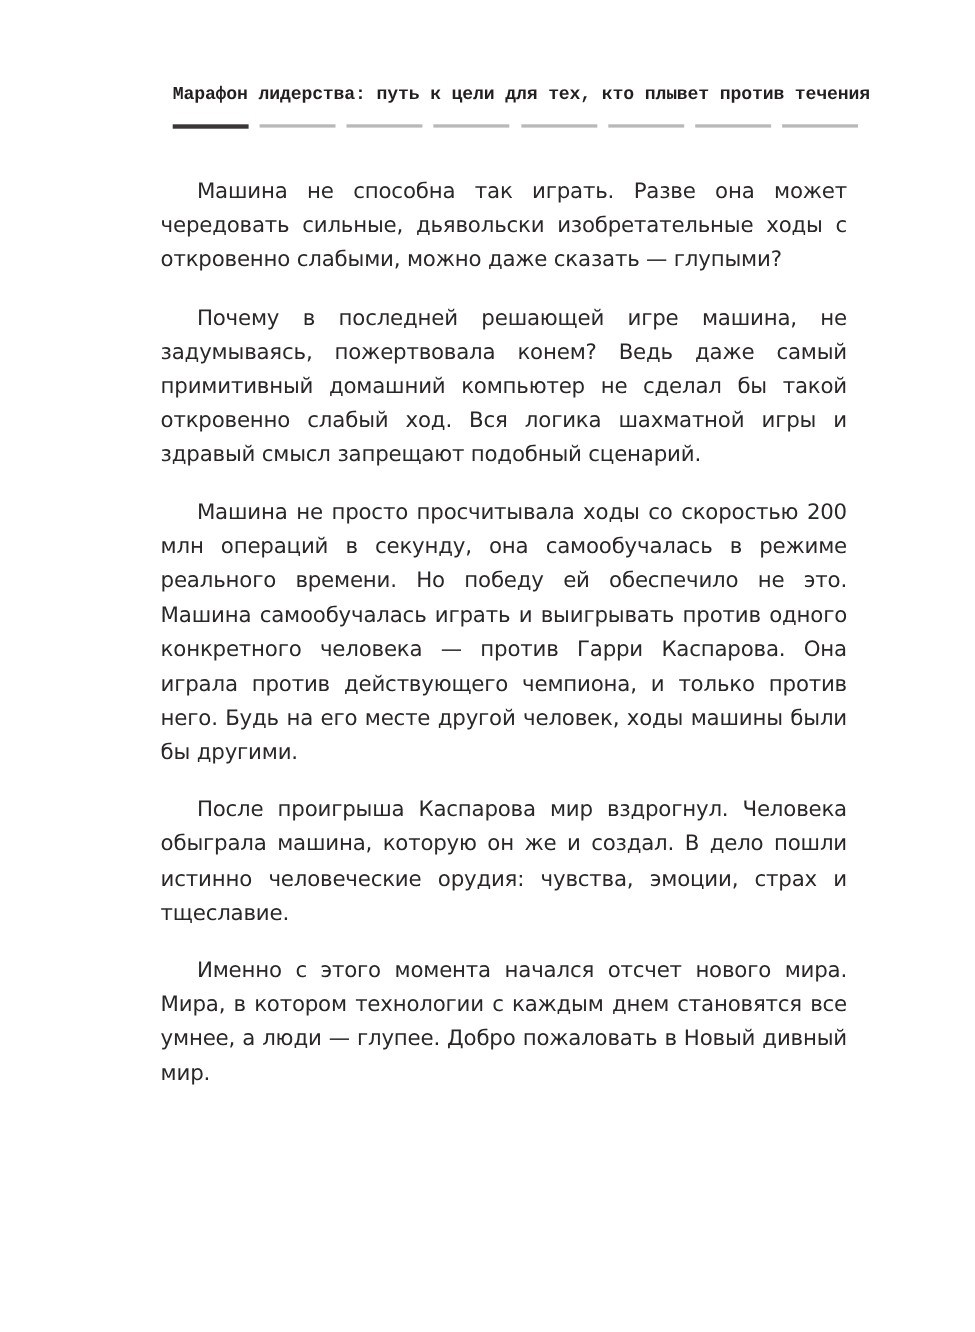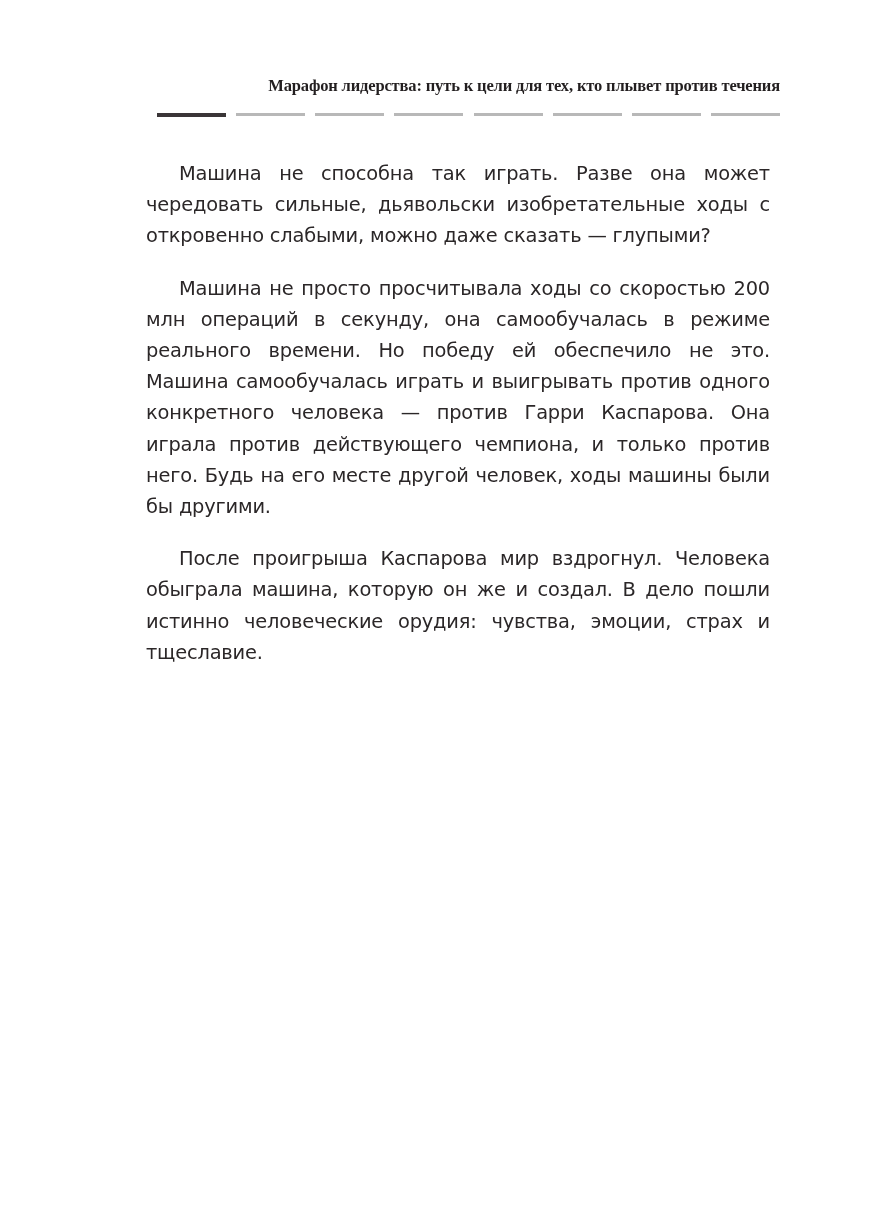--- a/index.html
+++ b/index.html
@@ -19,28 +19,27 @@
 
   
   .running-header {
     position: absolute;
     left: 157px;
     top: 76px;
     width: 623px;
   }
 
   .running-header-title {
-    font-family: Liberation Serif, serif;
+    font-family: Liberation Mono, monospace;
     font-size: 16.5px;
     font-weight: 700;
     color: #231f20;
     letter-spacing: -0.15px;
     white-space: nowrap;
     line-height: 1.2;
-    text-align: right;
   }
 
   
   .header-rule {
     position: absolute;
     left: 157px;
     top: 113px;
     width: 623px;
     display: flex;
     justify-content: space-between;
@@ -101,17 +100,19 @@
     <span class="rule-dash" style="background: rgb(184, 184, 184);"></span>
     <span class="rule-dash" style="background: rgb(184, 184, 184);"></span>
     <span class="rule-dash" style="background: rgb(184, 184, 184);"></span>
     <span class="rule-dash" style="background: rgb(184, 184, 184);"></span>
     <span class="rule-dash" style="background: rgb(184, 184, 184);"></span>
     <span class="rule-dash" style="background: rgb(184, 184, 184);"></span>
   </div>
 
   <div class="body-text">
     <p class="para">Машина не способна так играть. Разве она может чередовать сильные, дьявольски изобретательные ходы с откровенно слабыми, можно даже сказать — глупыми?</p>
+    <p class="para">Почему в последней решающей игре машина, не задумываясь, пожертвовала конем? Ведь даже самый примитивный домашний компьютер не сделал бы такой откровенно слабый ход. Вся логика шахматной игры и здравый смысл запрещают подобный сценарий.</p>
     <p class="para">Машина не просто просчитывала ходы со скоростью 200 млн операций в секунду, она самообучалась в режиме реального времени. Но победу ей обеспечило не это. Машина самообучалась играть и выигрывать против одного конкретного человека — против Гарри Каспарова. Она играла против действующего чемпиона, и только против него. Будь на его месте другой человек, ходы машины были бы другими.</p>
     <p class="para">После проигрыша Каспарова мир вздрогнул. Человека обыграла машина, которую он же и создал. В дело пошли истинно человеческие орудия: чувства, эмоции, страх и тщеславие.</p>
+    <p class="para">Именно с этого момента начался отсчет нового мира. Мира, в котором технологии с каждым днем становятся все умнее, а люди — глупее. Добро пожаловать в Новый дивный мир.</p>
   </div>
 
 </div>
 
 </body></html>

